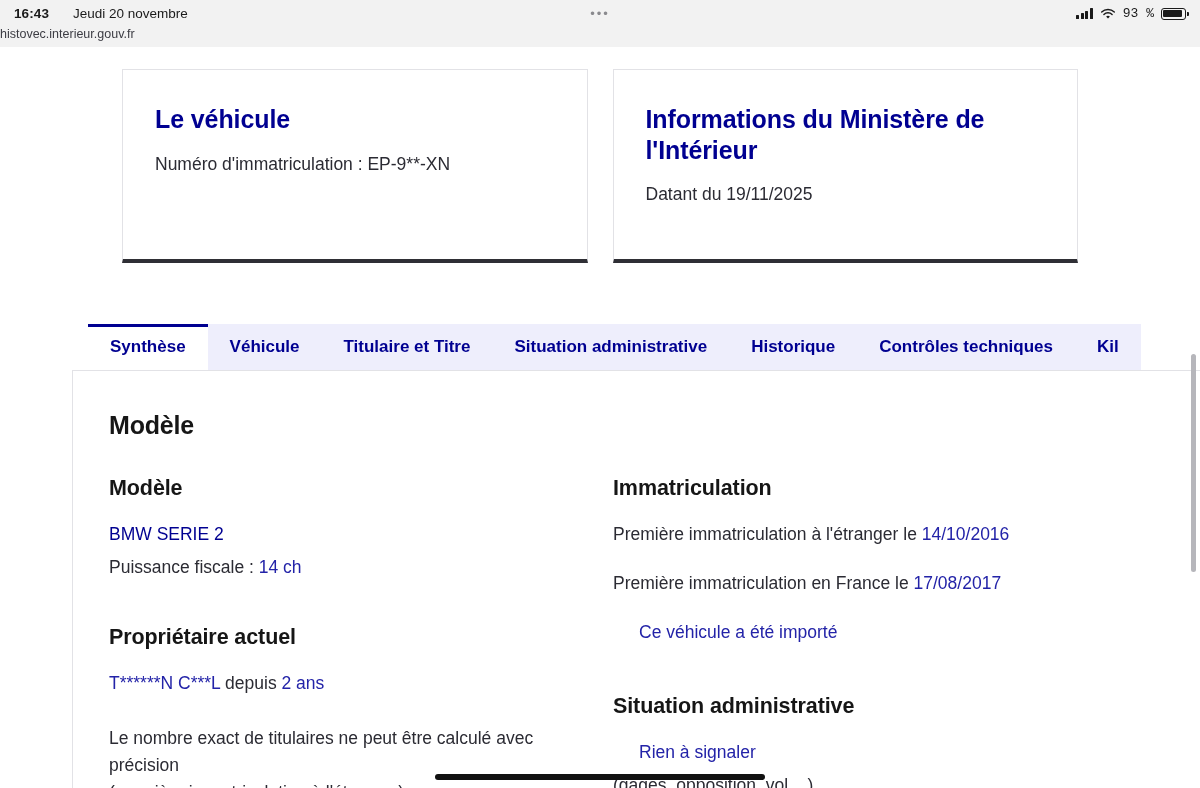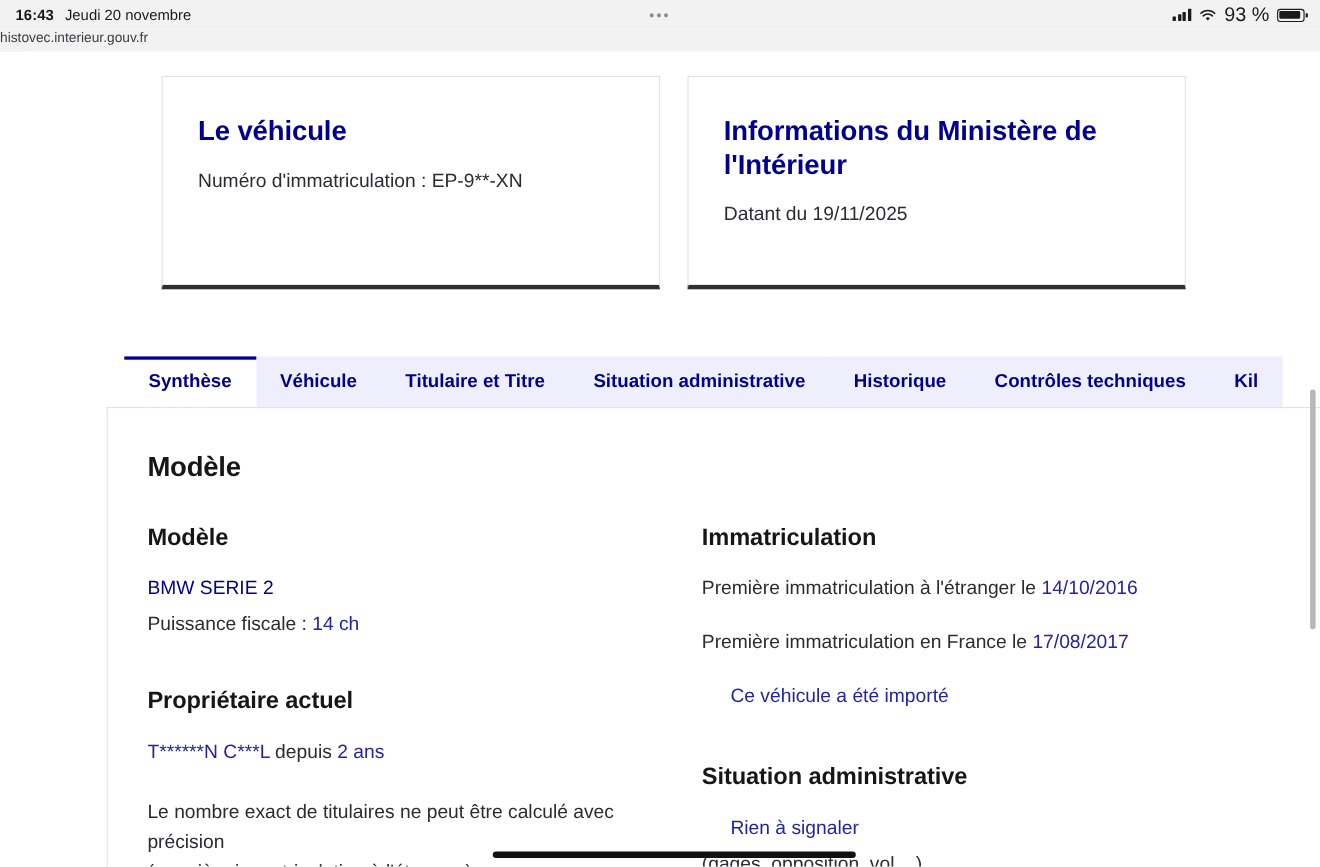--- a/index.html
+++ b/index.html
@@ -15,37 +15,38 @@
   .statusbar {
     height: 27px;
     background: #f2f2f2;
     display: flex;
     align-items: center;
     padding: 0 14px;
     font-size: 13.5px;
     color: #1a1a1a;
     position: relative;
   }
-  .statusbar-left { display: flex; align-items: flex-start; gap: 10px; white-space: nowrap; }
+  .statusbar-left { display: flex; align-items: flex-start; gap: 24px; white-space: nowrap; }
   .statusbar-time { font-weight: 600; letter-spacing: .1px; }
   .statusbar-date { font-weight: 400; }
   .statusbar-center {
     position: absolute;
     left: 0; right: 0;
     text-align: center;
     pointer-events: none;
   }
   .dots { letter-spacing: 2px; color: #8a8a8e; font-size: 13px; line-height: 1; }
   .statusbar-right {
     margin-left: auto;
     display: flex;
     align-items: center;
     gap: 7px;
-    font-size: 18px;
+    font-size: 13px;
     color: #1a1a1a;
+    font-family: Liberation Mono, monospace;
   }
   .bars { display: flex; align-items: flex-end; gap: 1.5px; height: 11px; }
   .bars i { display: block; width: 3px; background: #1a1a1a; border-radius: .5px; }
   .bars i:nth-child(1) { height: 4px; }
   .bars i:nth-child(2) { height: 6px; }
   .bars i:nth-child(3) { height: 8.5px; }
   .bars i:nth-child(4) { height: 11px; }
   .wifi svg { display: block; }
   .battery {
     width: 25px; height: 12px;
@@ -74,21 +75,20 @@
     font-size: 12.5px;
     color: #3c3c43;
   }
 
   
   .page {
     position: relative;
     height: 741px;
     background: #ffffff;
     overflow: hidden;
-    margin-left: 25px;
   }
 
   
   .cards {
     display: flex;
     padding: 0 122px;
     gap: 25px;
     margin-top: 22px;
   }
   .card {

